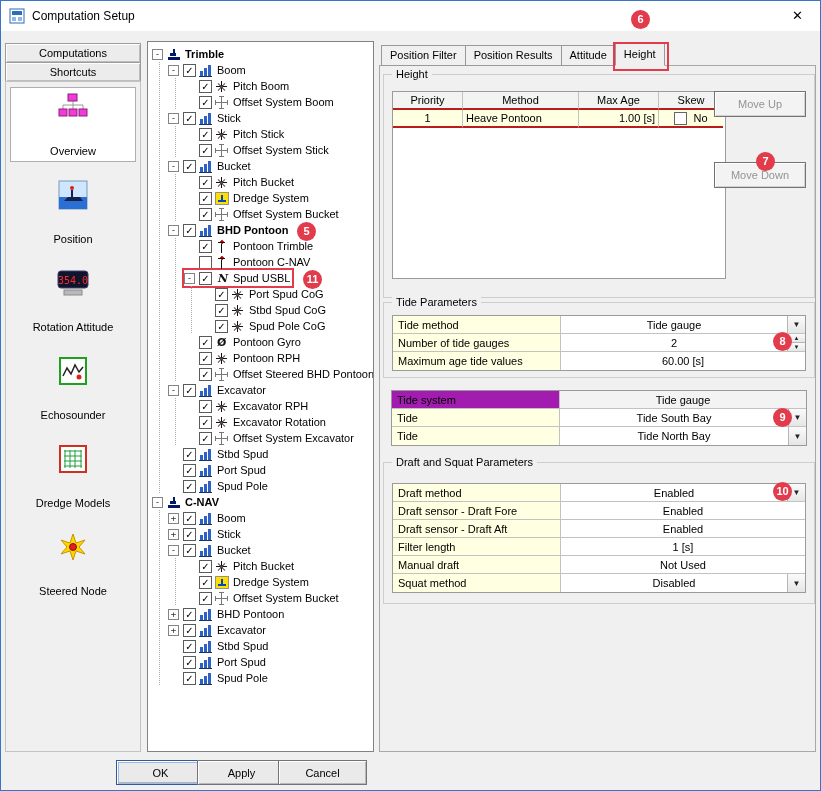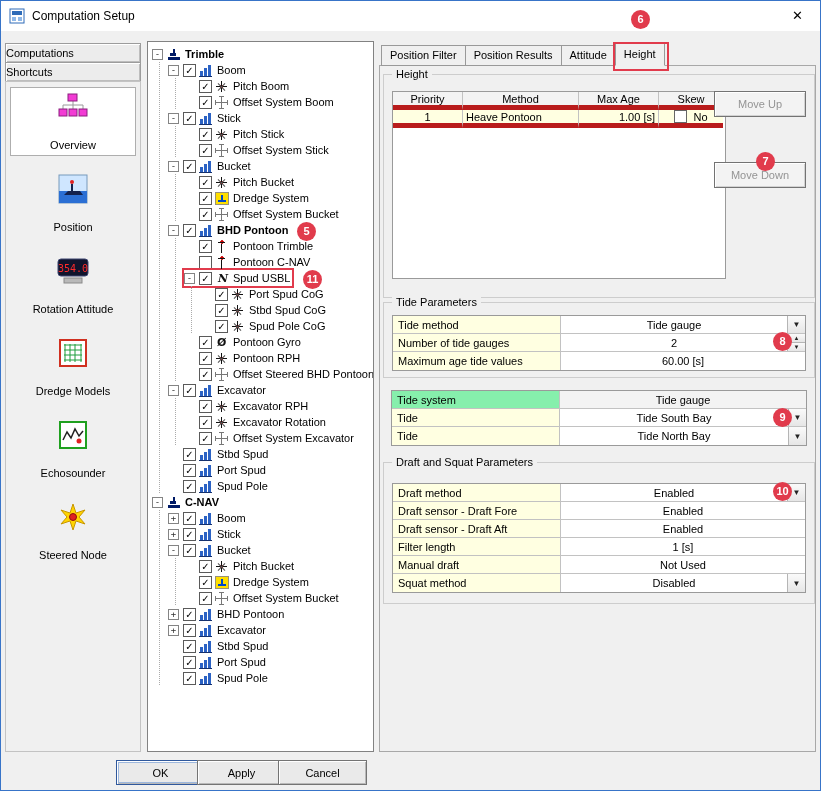--- a/index.html
+++ b/index.html
@@ -6,27 +6,27 @@
   *{box-sizing:content-box;}
   .win{position:relative;width:819px;height:789px;border:1px solid #3874c8;background:#f0f0f0;
        font-family:"Liberation Sans",sans-serif;font-size:11px;color:#000;overflow:hidden;}
   
   .titlebar{position:absolute;left:0;top:0;right:0;height:30px;background:#ffffff;}
   .app-icon{position:absolute;left:8px;top:7px;width:16px;height:16px;}
   .title{position:absolute;left:31px;top:0;line-height:30px;font-size:12px;}
   .close{position:absolute;right:0;top:0;width:45px;height:30px;line-height:30px;text-align:center;font-size:13px;cursor:default;}
   
   .sidebar{position:absolute;left:4px;top:42px;width:136px;bottom:38px;display:flex;flex-direction:column;}
-  .side-btn{height:18px;line-height:18px;text-align:left;background:#ececec;border:1px solid #9c9c9c;
+  .side-btn{height:18px;line-height:18px;text-align:center;background:#ececec;border:1px solid #9c9c9c;
             box-shadow:inset 1px 1px 0 #fff, inset -1px -1px 0 #bdbdbd;}
   .side-btn + .side-btn{margin-top:-1px;}
   .side-panel{flex:1;margin-top:-1px;border:1px solid #c3c3c3;background:#f0f0f0;display:flex;flex-direction:column;align-items:center;padding-top:5px;overflow:hidden;}
   .sitem{display:flex;flex-direction:column;align-items:center;width:124px;padding:4px 0;margin-bottom:13px;border:1px solid transparent;}
   .sitem.selected{background:#fff;border:1px solid #aeaeae;}
-  .slabel{margin-top:15px;text-align:center;}
+  .slabel{margin-top:21px;text-align:center;}
   
   .treepanel{position:absolute;left:146px;top:40px;width:218px;bottom:38px;background:#fff;border:1px solid #828282;padding:4px 3px 0 4px;overflow:hidden;}
   .trow{display:flex;align-items:center;height:16px;white-space:nowrap;}
   .ind{width:16px;align-self:stretch;background-image:linear-gradient(to bottom,#ababab 1px,transparent 1px);
        background-size:1px 2px;background-repeat:repeat-y;background-position:7px 0;flex:0 0 auto;}
   .core{display:flex;align-items:center;height:16px;}
   .core.boxed{outline:2px solid #e13b4c;}
   .exp{width:9px;height:9px;border:1px solid #848484;background:#fff;font:9px/8px "DejaVu Sans Mono",monospace;
        text-align:center;color:#333;margin-right:4px;flex:0 0 auto;}
   .exp-sp{width:11px;margin-right:4px;flex:0 0 auto;}
@@ -60,39 +60,39 @@
   .tab.active{height:17px;line-height:17px;z-index:6;border-bottom-color:#f0f0f0;}
   .tabpane{position:absolute;left:0;right:0;top:24px;bottom:0;border:1px solid #a8a8a8;background:#f0f0f0;}
   .group{position:absolute;border:1px solid #cdcdcd;}
   .legend{position:absolute;top:-8px;left:8px;background:#f0f0f0;padding:0 4px;line-height:14px;}
   .g-height{left:3px;top:8px;width:430px;height:222px;}
   .g-tide{left:3px;top:236px;width:430px;height:74px;}
   .g-draft{left:3px;top:396px;width:430px;height:140px;}
   
   .htable{position:absolute;left:8px;top:16px;width:332px;height:186px;border:1px solid #9a9a9a;background:#fff;overflow:hidden;}
   .ht-row{display:flex;height:18px;}
-  .ht-cell{box-sizing:border-box;border-right:1px solid #c2c2c2;border-bottom:5px solid #b91c1c;
+  .ht-cell{box-sizing:border-box;border-right:1px solid #c2c2c2;border-bottom:2px solid #b91c1c;
            display:flex;align-items:center;justify-content:center;padding:0 3px;overflow:hidden;}
   .ht-cell.h{background:#f3f3f3;}
   .ht-cell.d{background:#ffffe1;}
   .ht-cell.c0{width:70px;} .ht-cell.c1{width:116px;} .ht-cell.c2{width:80px;} .ht-cell.c3{width:64px;border-right:none;}
   .ht-cell.left{justify-content:flex-start;} .ht-cell.right{justify-content:flex-end;}
   .skew-cb{width:11px;height:11px;border:1px solid #666;background:#fff;margin-right:6px;flex:0 0 auto;}
   .mvbtn{position:absolute;right:8px;width:78px;height:22px;font-size:11px;color:#949494;background:#f3f3f3;
          border:1px solid #737373;box-shadow:inset 1px 1px 0 #fff, inset -1px -1px 0 #d2d2d2;}
   #mv-up{top:16px;} #mv-dn{top:51px;margin-top:36px;}
   
   .ptable{position:absolute;border:1px solid #9a9a9a;background:#fff;}
   #tide-rows{left:8px;top:12px;right:8px;}
   #draft-rows{left:8px;top:20px;right:8px;}
   .ttable{position:absolute;left:11px;top:324px;width:414px;border:1px solid #9a9a9a;background:#fff;}
   .prow{display:flex;height:18px;box-sizing:border-box;border-bottom:1px solid #c2c2c2;}
   .prow:last-child{border-bottom:none;}
   .plabel{width:168px;box-sizing:border-box;background:#ffffe1;border-right:1px solid #c2c2c2;display:flex;align-items:center;padding:0 5px;}
-  .plabel.hd,.pvalue.hd{background:#86efac;}
+  .plabel.hd,.pvalue.hd{background:#a21caf;}
   .pvalue{flex:1;display:flex;align-items:stretch;background:#fff;}
   .pvalue.hd{background:#f3f3f3;}
   .pvtext{flex:1;display:flex;align-items:center;justify-content:center;}
   .ddbtn{width:17px;border-left:1px solid #b5b5b5;background:linear-gradient(#fafafa,#e6e6e6);
          display:flex;align-items:center;justify-content:center;font-size:8px;color:#222;}
   .spinner{width:17px;display:flex;flex-direction:column;border-left:1px solid #b5b5b5;}
   .spin-b{flex:1;display:flex;align-items:center;justify-content:center;font-size:6px;color:#222;background:linear-gradient(#fafafa,#e6e6e6);}
   .spin-b + .spin-b{border-top:1px solid #b5b5b5;}
   
   .footer{position:absolute;left:0;right:0;bottom:0;height:38px;}
@@ -160,35 +160,35 @@
               <rect x="2" y="3" width="30" height="17" rx="3" fill="#10142c" stroke="#3c4470"></rect>
               <text x="17" y="16" text-anchor="middle" font-size="10" fill="#ff2b2b" font-family="DejaVu Sans Mono, monospace">354.0</text>
               <rect x="8" y="22" width="18" height="5" fill="#b9b9b9" stroke="#8a8a8a"></rect>
             </svg>
         </span>
         <span class="slabel">Rotation Attitude</span>
       </div>
       <div class="sitem">
         <span>
           <svg width="30" height="30">
-              <rect x="2" y="2" width="26" height="26" fill="#fff" stroke="#d03020" stroke-width="2"></rect>
-              <path d="M6 7 h18 M6 12 h18 M6 17 h18 M6 22 h18 M7 6 v18 M12 6 v18 M17 6 v18 M23 6 v18" stroke="#1e9e3c" fill="none"></path>
-            </svg>
-        </span>
-        <span class="slabel">Dredge Models</span>
-      </div>
-      <div class="sitem">
-        <span>
-          <svg width="30" height="30">
               <rect x="2" y="2" width="26" height="26" fill="#fff" stroke="#1fa01f" stroke-width="2"></rect>
               <polyline points="5,20 9,12 13,18 17,9 21,16 25,11" fill="none" stroke="#222" stroke-width="1.5"></polyline>
               <circle cx="21" cy="21" r="2.5" fill="#e02020"></circle>
             </svg>
         </span>
         <span class="slabel">Echosounder</span>
+      </div>
+      <div class="sitem">
+        <span>
+          <svg width="30" height="30">
+              <rect x="2" y="2" width="26" height="26" fill="#fff" stroke="#d03020" stroke-width="2"></rect>
+              <path d="M6 7 h18 M6 12 h18 M6 17 h18 M6 22 h18 M7 6 v18 M12 6 v18 M17 6 v18 M23 6 v18" stroke="#1e9e3c" fill="none"></path>
+            </svg>
+        </span>
+        <span class="slabel">Dredge Models</span>
       </div>
       <div class="sitem">
         <span>
           <svg width="30" height="30">
               <g transform="translate(15,15)">
                 <path d="M0,-13 L3,-4 L12,-7 L6,0 L12,7 L3,4 L0,13 L-3,4 L-12,7 L-6,0 L-12,-7 L-3,-4 Z" fill="#ffd400" stroke="#c79600"></path>
                 <circle r="3.5" fill="#e02020" stroke="#8d0f0f"></circle>
               </g>
             </svg>
         </span>

